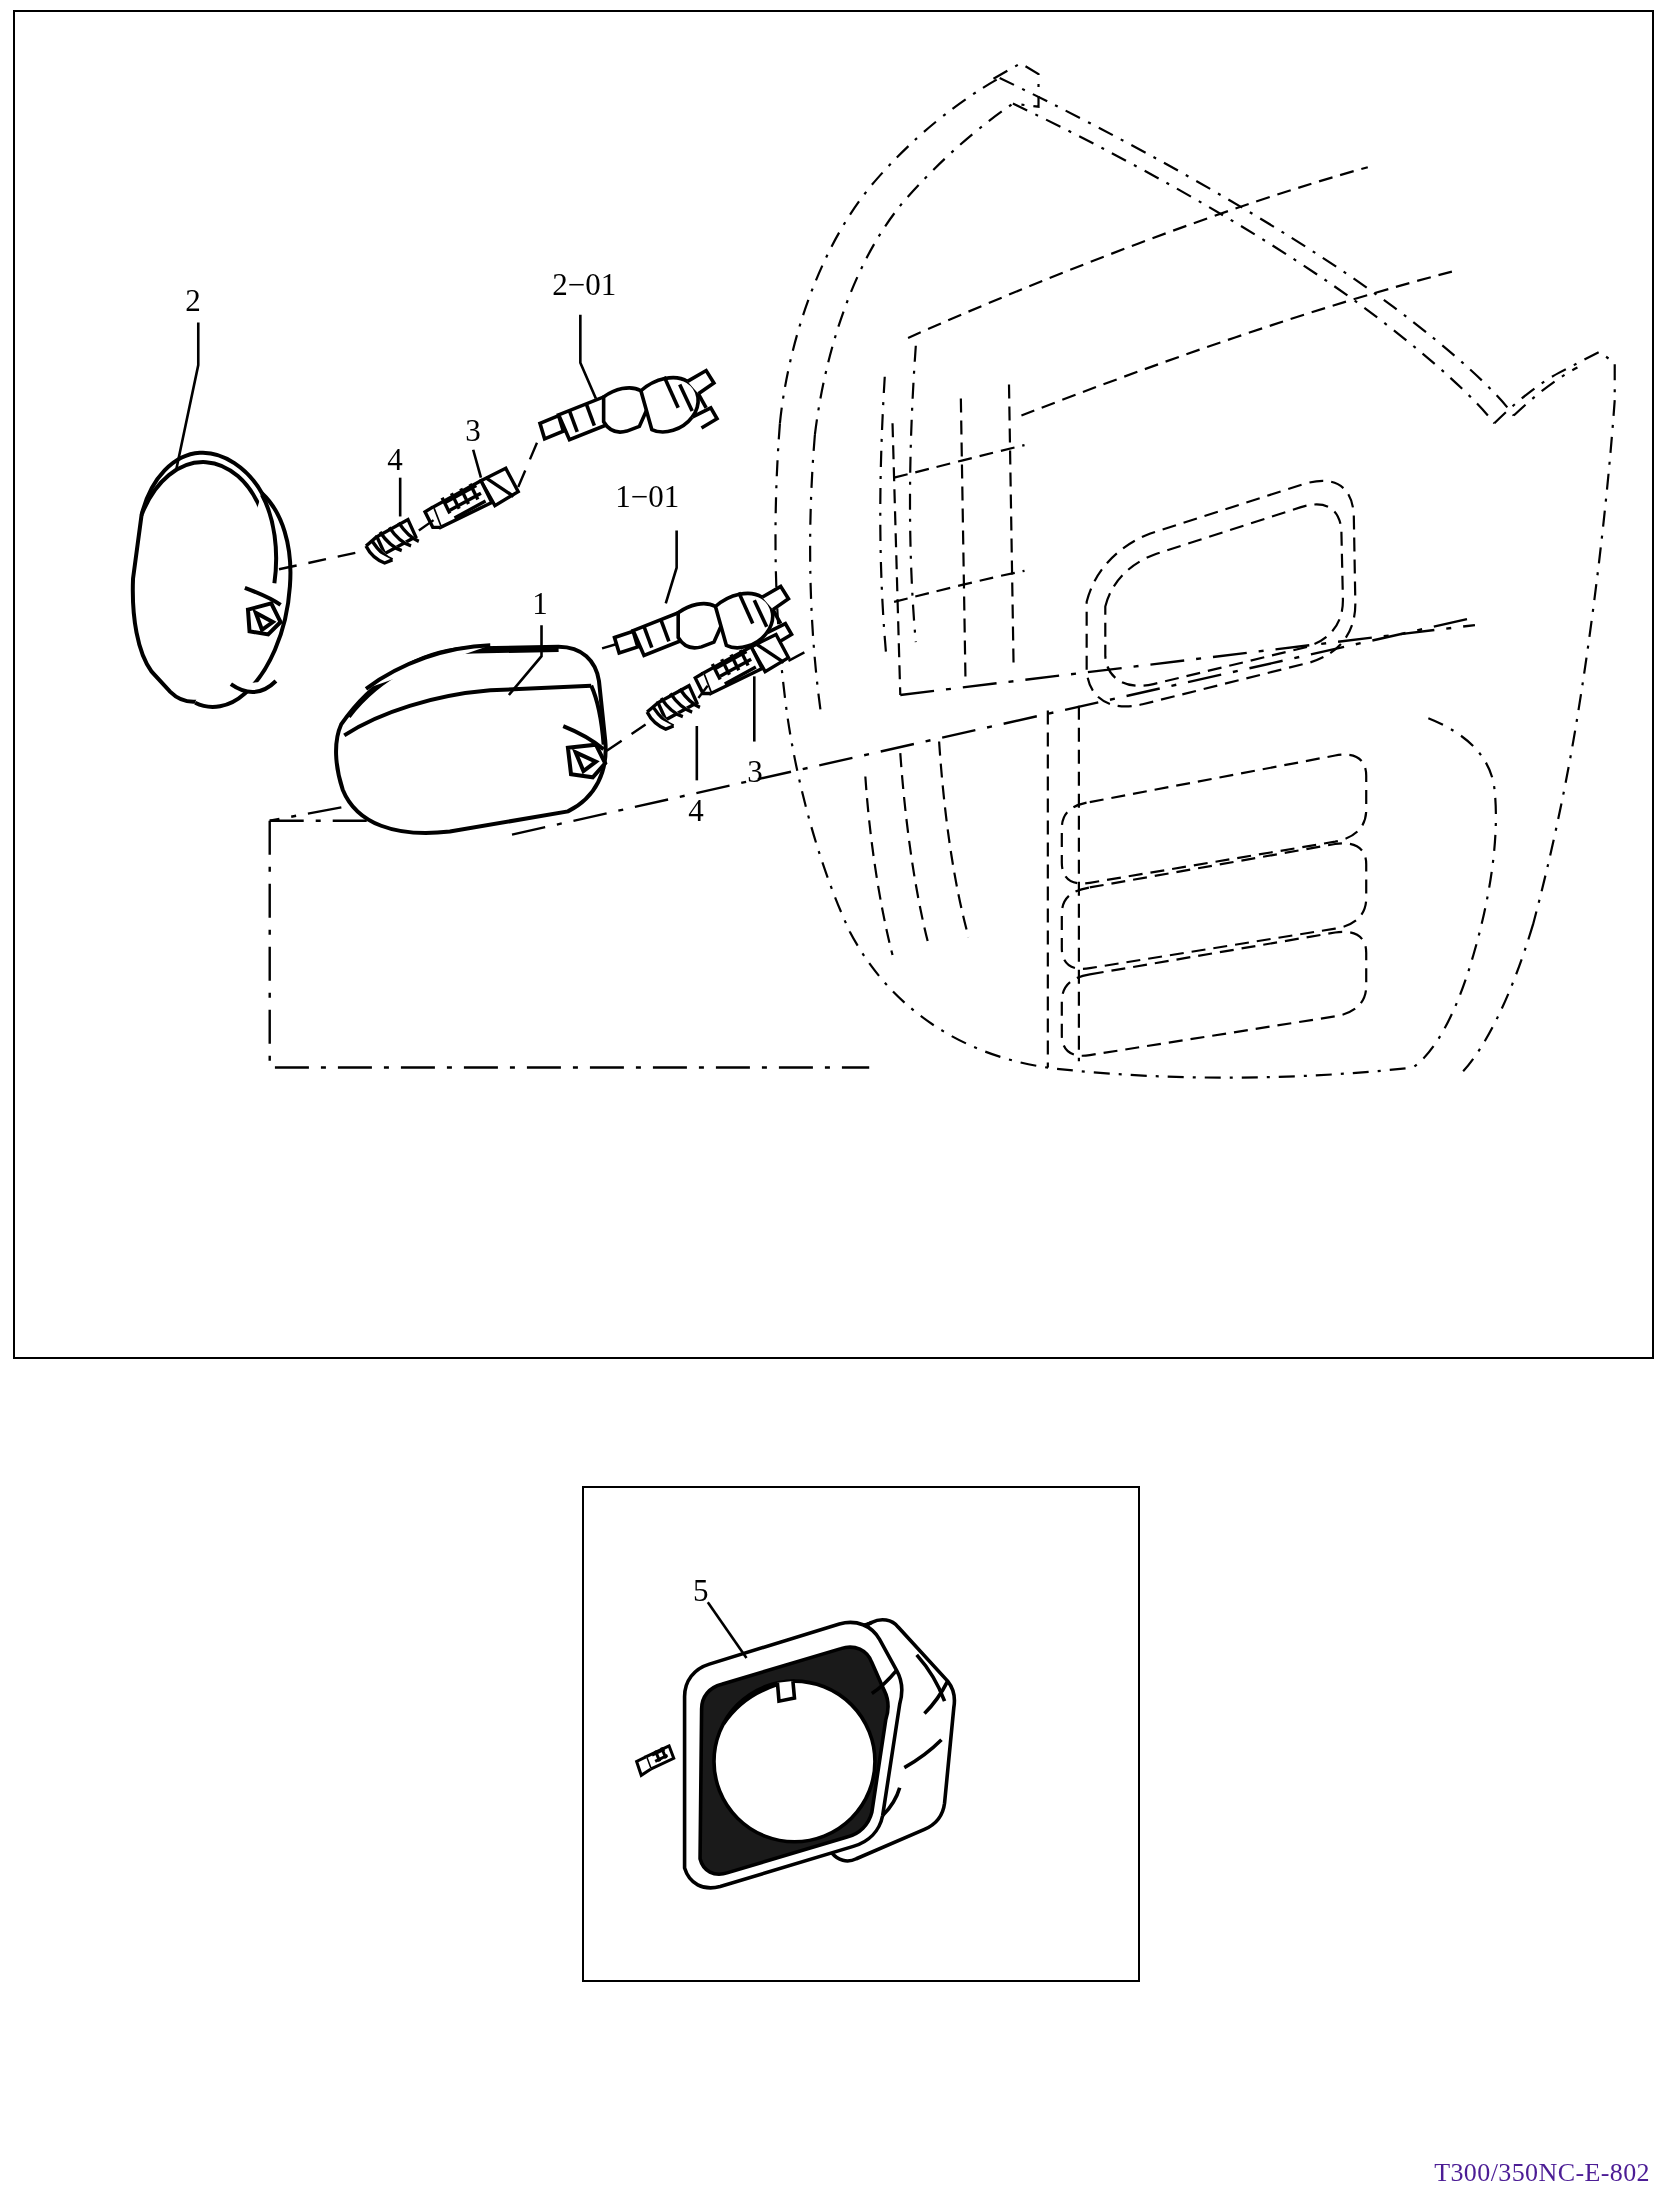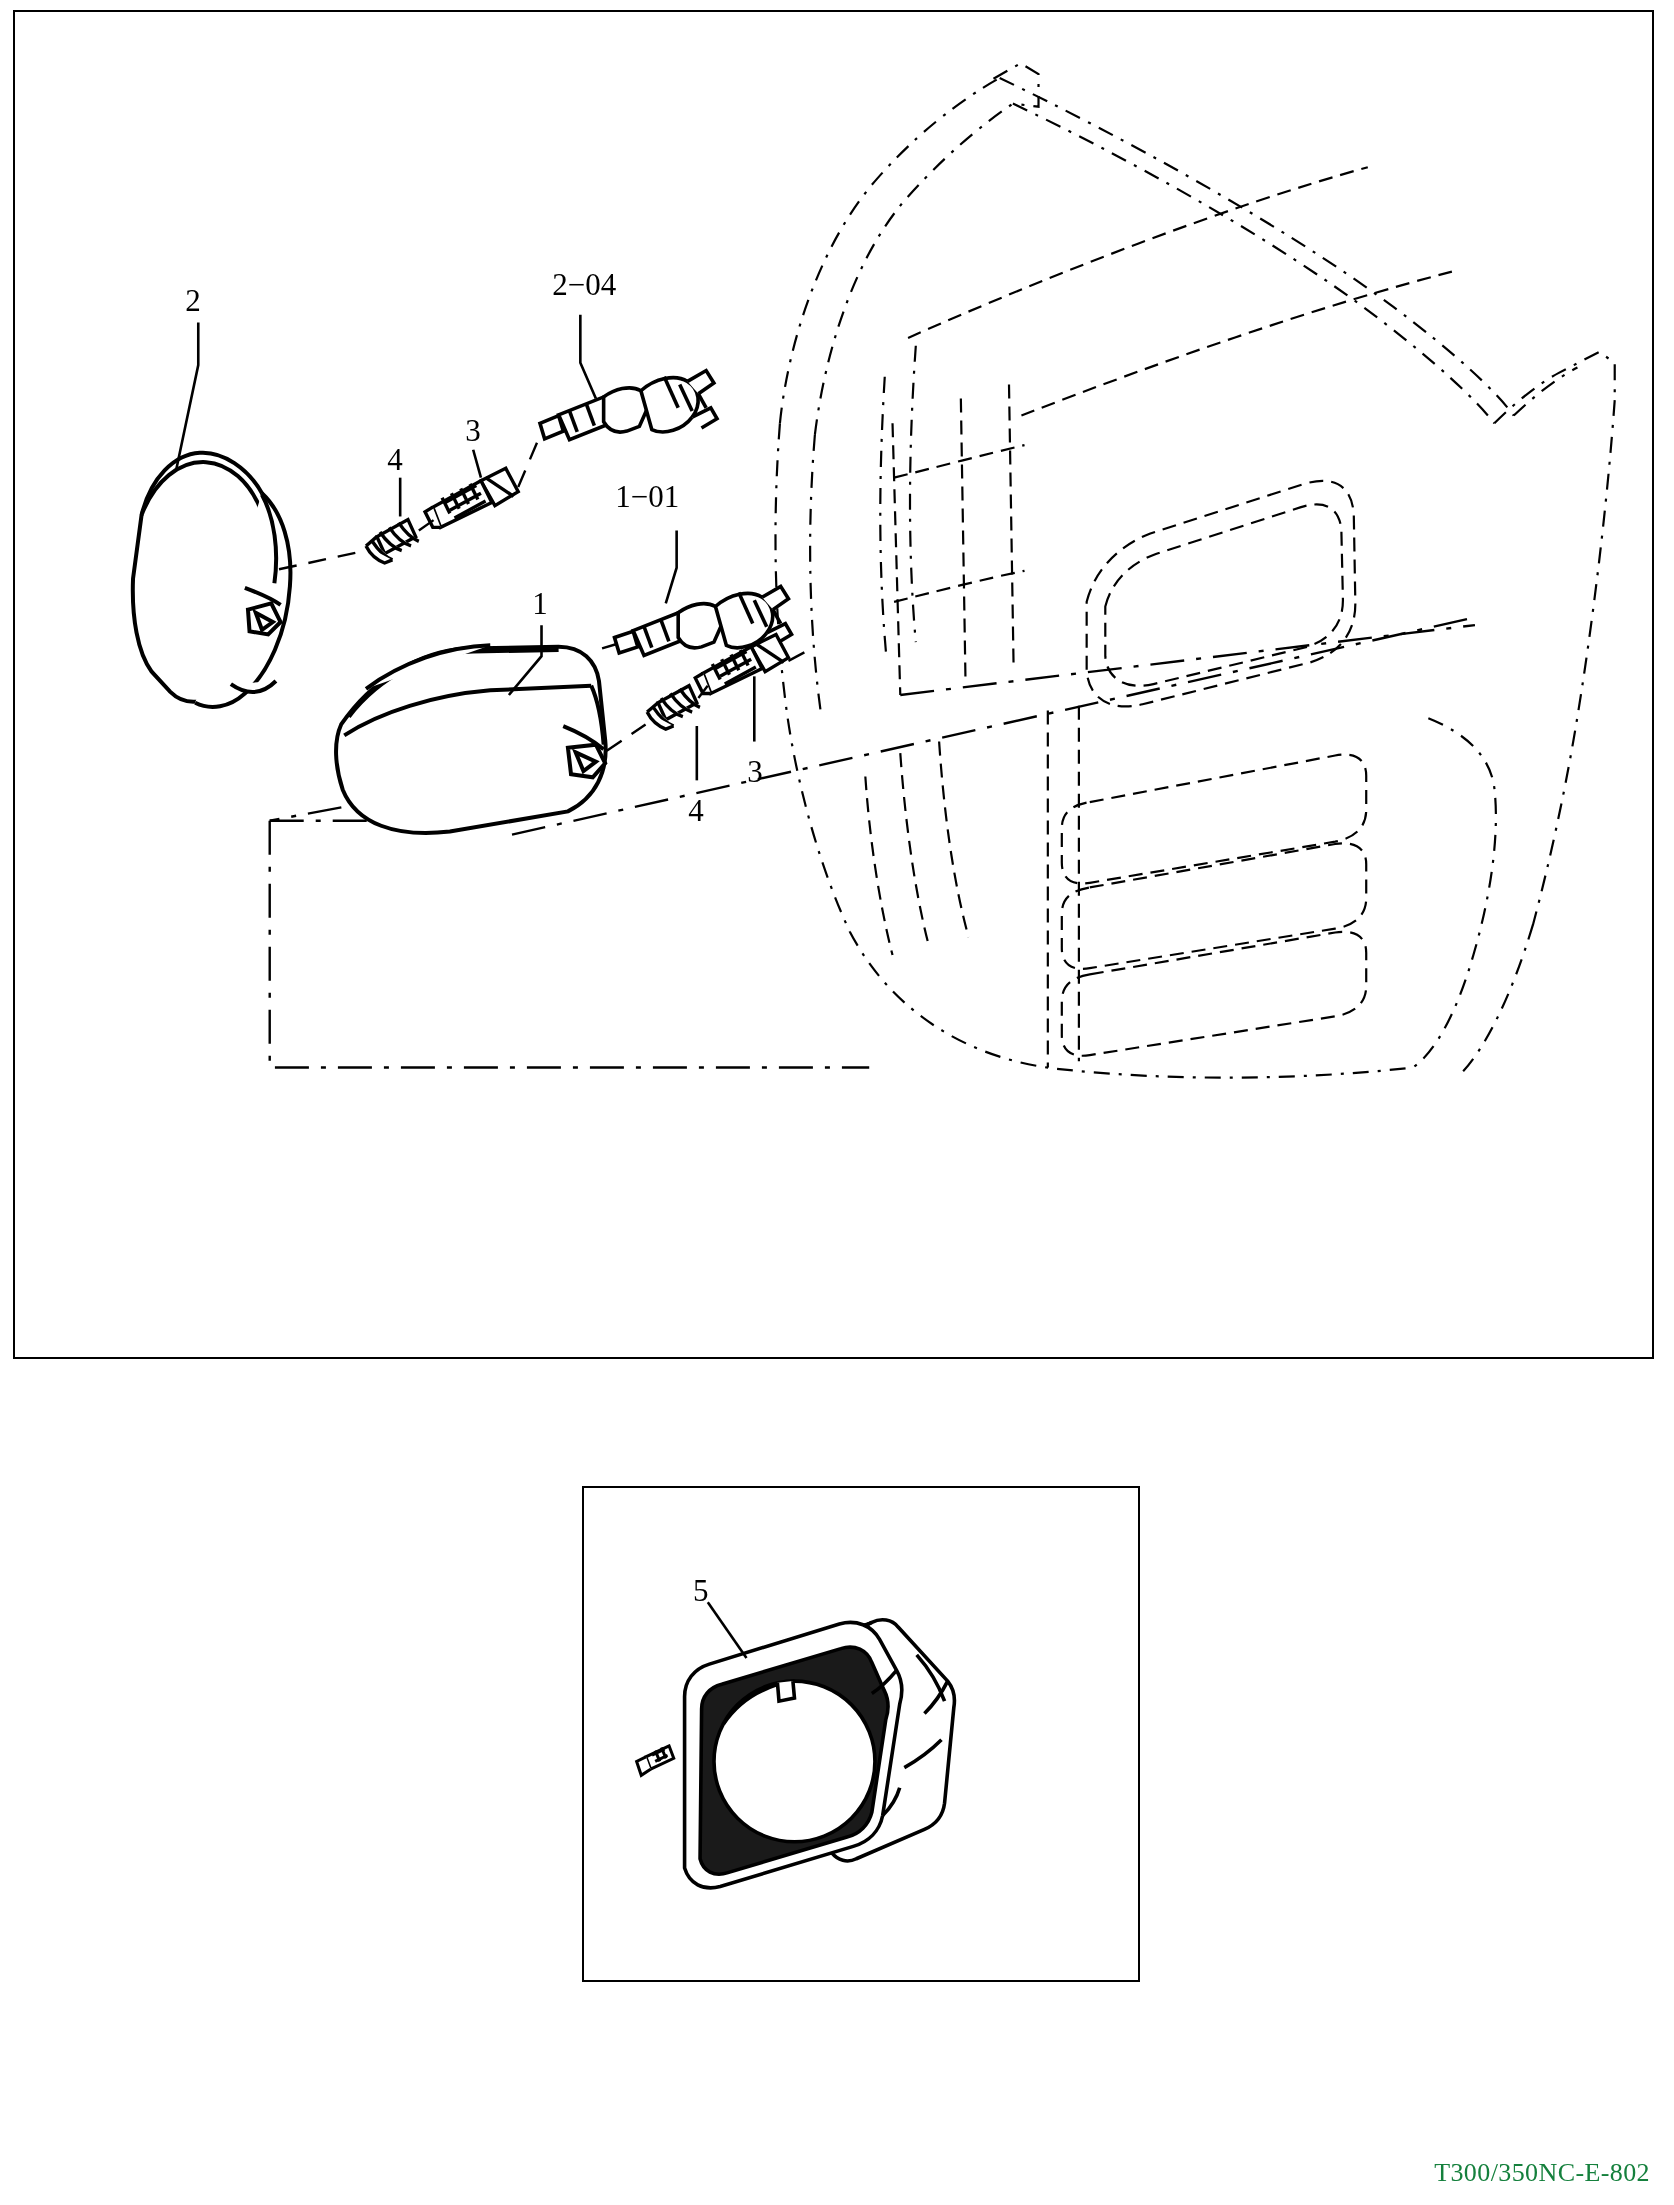--- a/index.html
+++ b/index.html
@@ -41,21 +41,21 @@
   }
 
   
   #drawing-number {
     position: absolute;
     right: 25px;
     bottom: 17px;
     font-family: "Liberation Serif", serif;
     font-size: 26px;
     letter-spacing: 0.4px;
-    color: #15803d;
+    color: #4c1d95;
     white-space: nowrap;
   }
 
   
   .callout {
     position: absolute;
     font-family: "Liberation Serif", serif;
     font-size: 31px;
     line-height: 1;
     color: #000000;
@@ -278,21 +278,21 @@
       <path d="M520 668 L540 654"></path>
       <path d="M648 612 L676 546"></path>
       <path d="M762 952 L812 918"></path>
       <path d="M880 884 L892 868"></path>
       <path d="M996 836 L1030 818"></path>
       <path d="M756 820 L776 814"></path>
     </g>
   </svg>
 
   <div class="callout" style="left:170px; top:273px;">2</div>
-  <div class="callout" style="left:537px; top:257px;">2−04</div>
+  <div class="callout" style="left:537px; top:257px;">2−01</div>
   <div class="callout" style="left:372px; top:432px;">4</div>
   <div class="callout" style="left:450px; top:403px;">3</div>
   <div class="callout" style="left:600px; top:469px;">1−01</div>
   <div class="callout" style="left:517px; top:576px;">1</div>
   <div class="callout" style="left:732px; top:744px;">3</div>
   <div class="callout" style="left:673px; top:783px;">4</div>
 
 </div>
 
 <div id="detail-panel">

